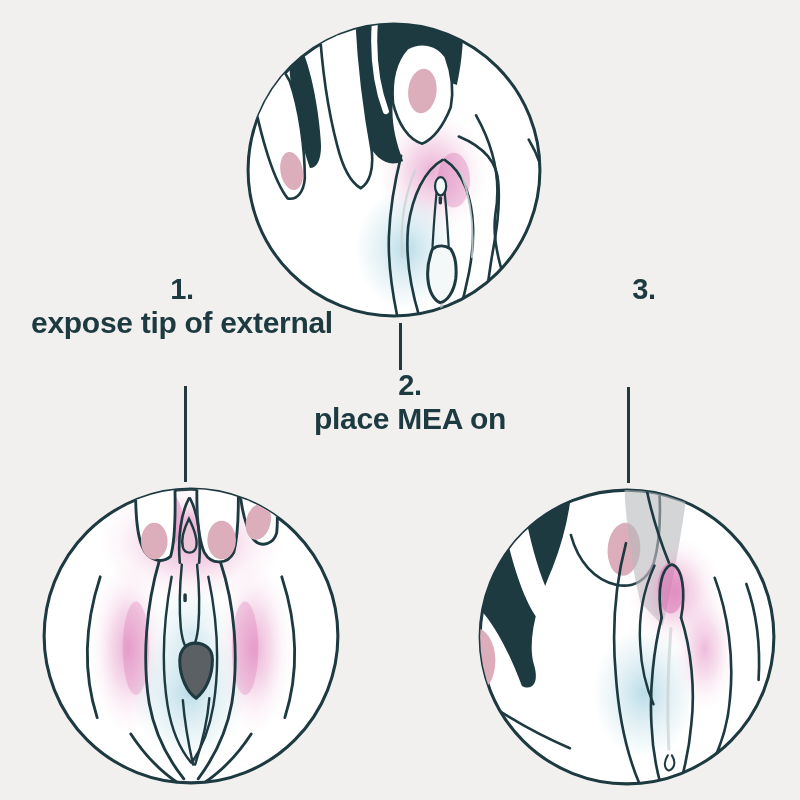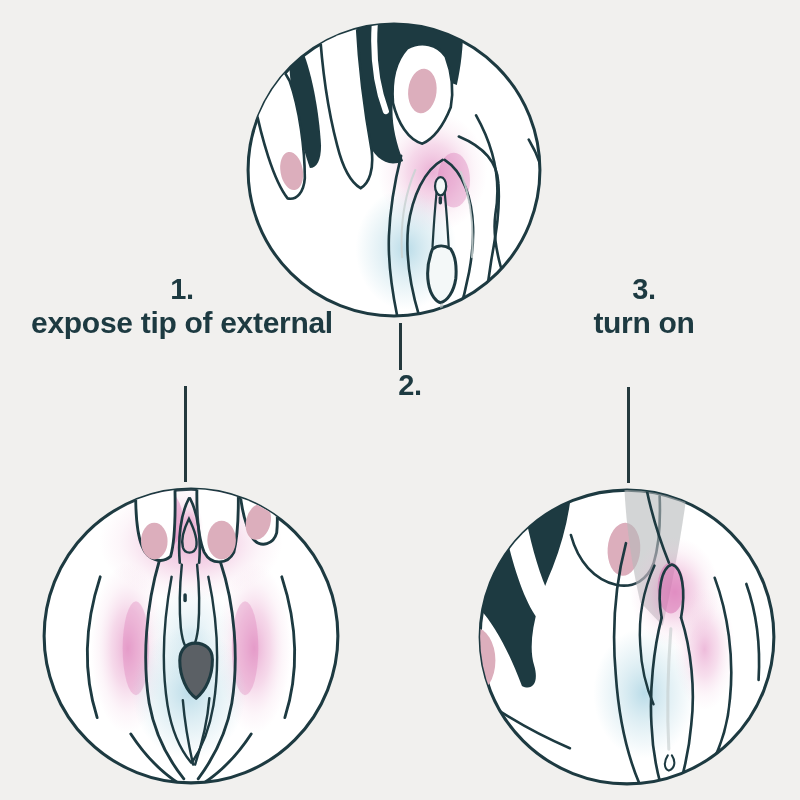--- a/index.html
+++ b/index.html
@@ -204,18 +204,18 @@
 <div class="vline" style="left:399px;top:323px;height:47px"></div>
 <div class="vline" style="left:627px;top:387px;height:96px"></div>
 
 <div class="label" style="left:7px;top:272px;width:350px">
   <div class="num">1.</div>
   <div>expose tip of external</div>
 </div>
 
 <div class="label" style="left:260px;top:368px;width:300px">
   <div class="num">2.</div>
+  <div>place MEA on</div>
 </div>
 
 <div class="label" style="left:519px;top:272px;width:250px">
   <div class="num">3.</div>
-  <div>turn on</div>
 </div>
 
 </body></html>

